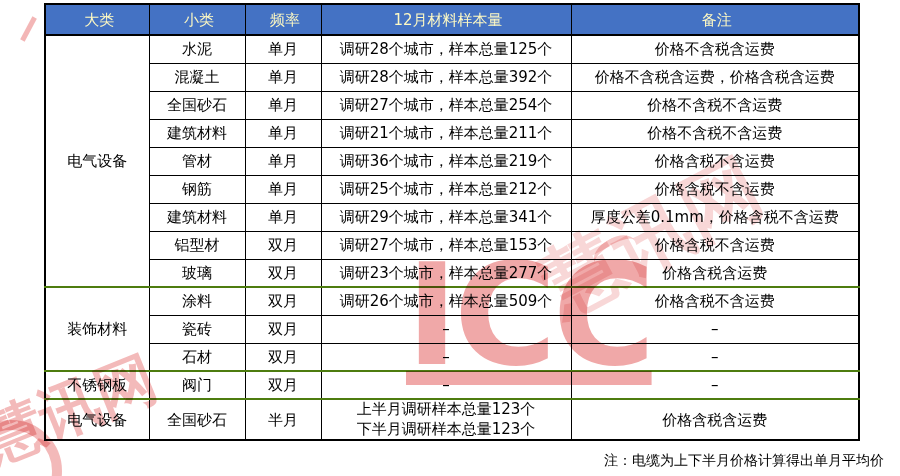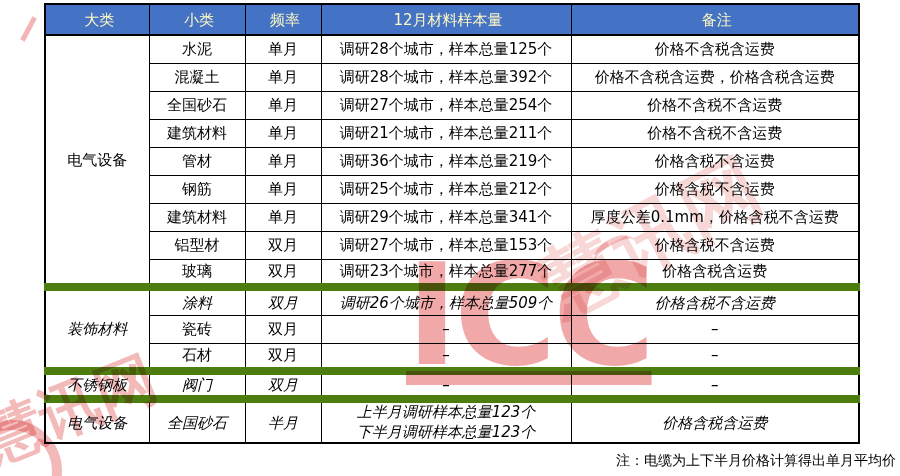--- a/index.html
+++ b/index.html
@@ -24,24 +24,24 @@
     text-align:center;vertical-align:middle;
     font-size:15px;line-height:1.2;
     padding:0 2px;overflow:hidden;white-space:nowrap;
   }
   tr.header-row th{
     background:#4472C4;color:#fef9c3;font-weight:normal;
     height:29px;border-bottom:2px solid #000;padding-left:6px;
   }
   tr.data-row{height:28px;}
   tr.tall-row{height:37px;}
-  tr.group-start td{border-top:8px solid #4d7c0f;font-style:italic;}
+  tr.group-start td{border-top:2px solid #4d7c0f;}
   .sample-line{display:block;line-height:1.3;}
   .footnote{
-    position:absolute;top:452px;right:4px;
+    position:absolute;top:452px;right:16px;
     font-size:14px;color:#000;
   }
   
   .wm{
     position:absolute;pointer-events:none;user-select:none;
     color:#e04848;font-weight:bold;mix-blend-mode:multiply;
     white-space:nowrap;z-index:5;
   }
   .wm-icc{
     left:406px;top:246px;font-size:140px;line-height:1;

